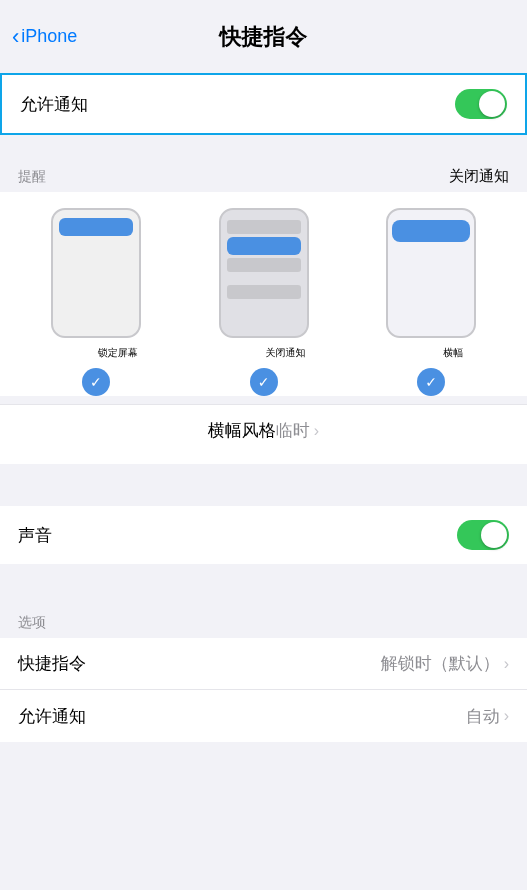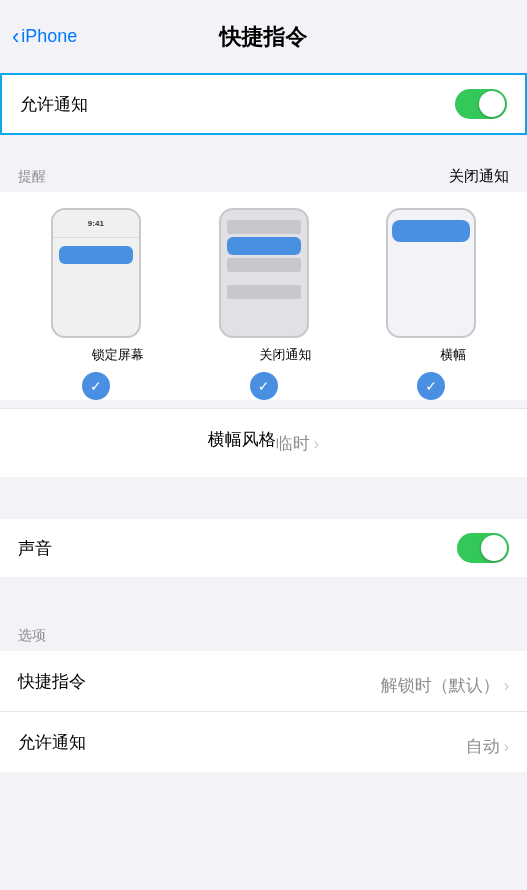--- a/index.html
+++ b/index.html
@@ -191,21 +191,21 @@
       background: #f2f2f7;
     }
     .banner-bar {
       background: #4a90e2;
       margin: 10px 4px 0 4px;
       height: 22px;
       border-radius: 8px;
     }
 
     .notif-name {
-      font-size: 13px;
+      font-size: 10px;
       color: #000;
       margin-left: 44px;
     }
     .notif-check {
       width: 28px;
       height: 28px;
       border-radius: 50%;
       background: #4a90e2;
       display: flex;
       align-items: center;
@@ -215,21 +215,20 @@
       cursor: pointer;
     }
 
     
     .row-value {
       font-size: 17px;
       color: #8e8e93;
       display: flex;
       align-items: center;
       gap: 2px;
-      margin-top: 9px;
     }
     .chevron-right {
       color: #c7c7cc;
       font-size: 16px;
       margin-left: 2px;
     }
 
     .divider {
       height: 36px;
       background: #f2f2f7;
@@ -262,21 +261,20 @@
 <div class="section-header-row">
   <span class="section-label">提醒</span>
   <span class="section-action">关闭通知</span>
 </div>
 
 <div class="notification-styles section-card">
   <div class="notification-styles-inner">
 
     <div class="notif-item">
       <div class="phone-preview lock-screen">
-        <div class="lock-top-bar">9:41</div>
         <div class="lock-notif-card"></div>
       </div>
       <span class="notif-name">锁定屏幕</span>
       <div class="notif-check">✓</div>
     </div>
 
     <div class="notif-item">
       <div class="phone-preview notif-center">
         <div class="notif-center-bar1"></div>
         <div class="notif-center-bar2"></div>

